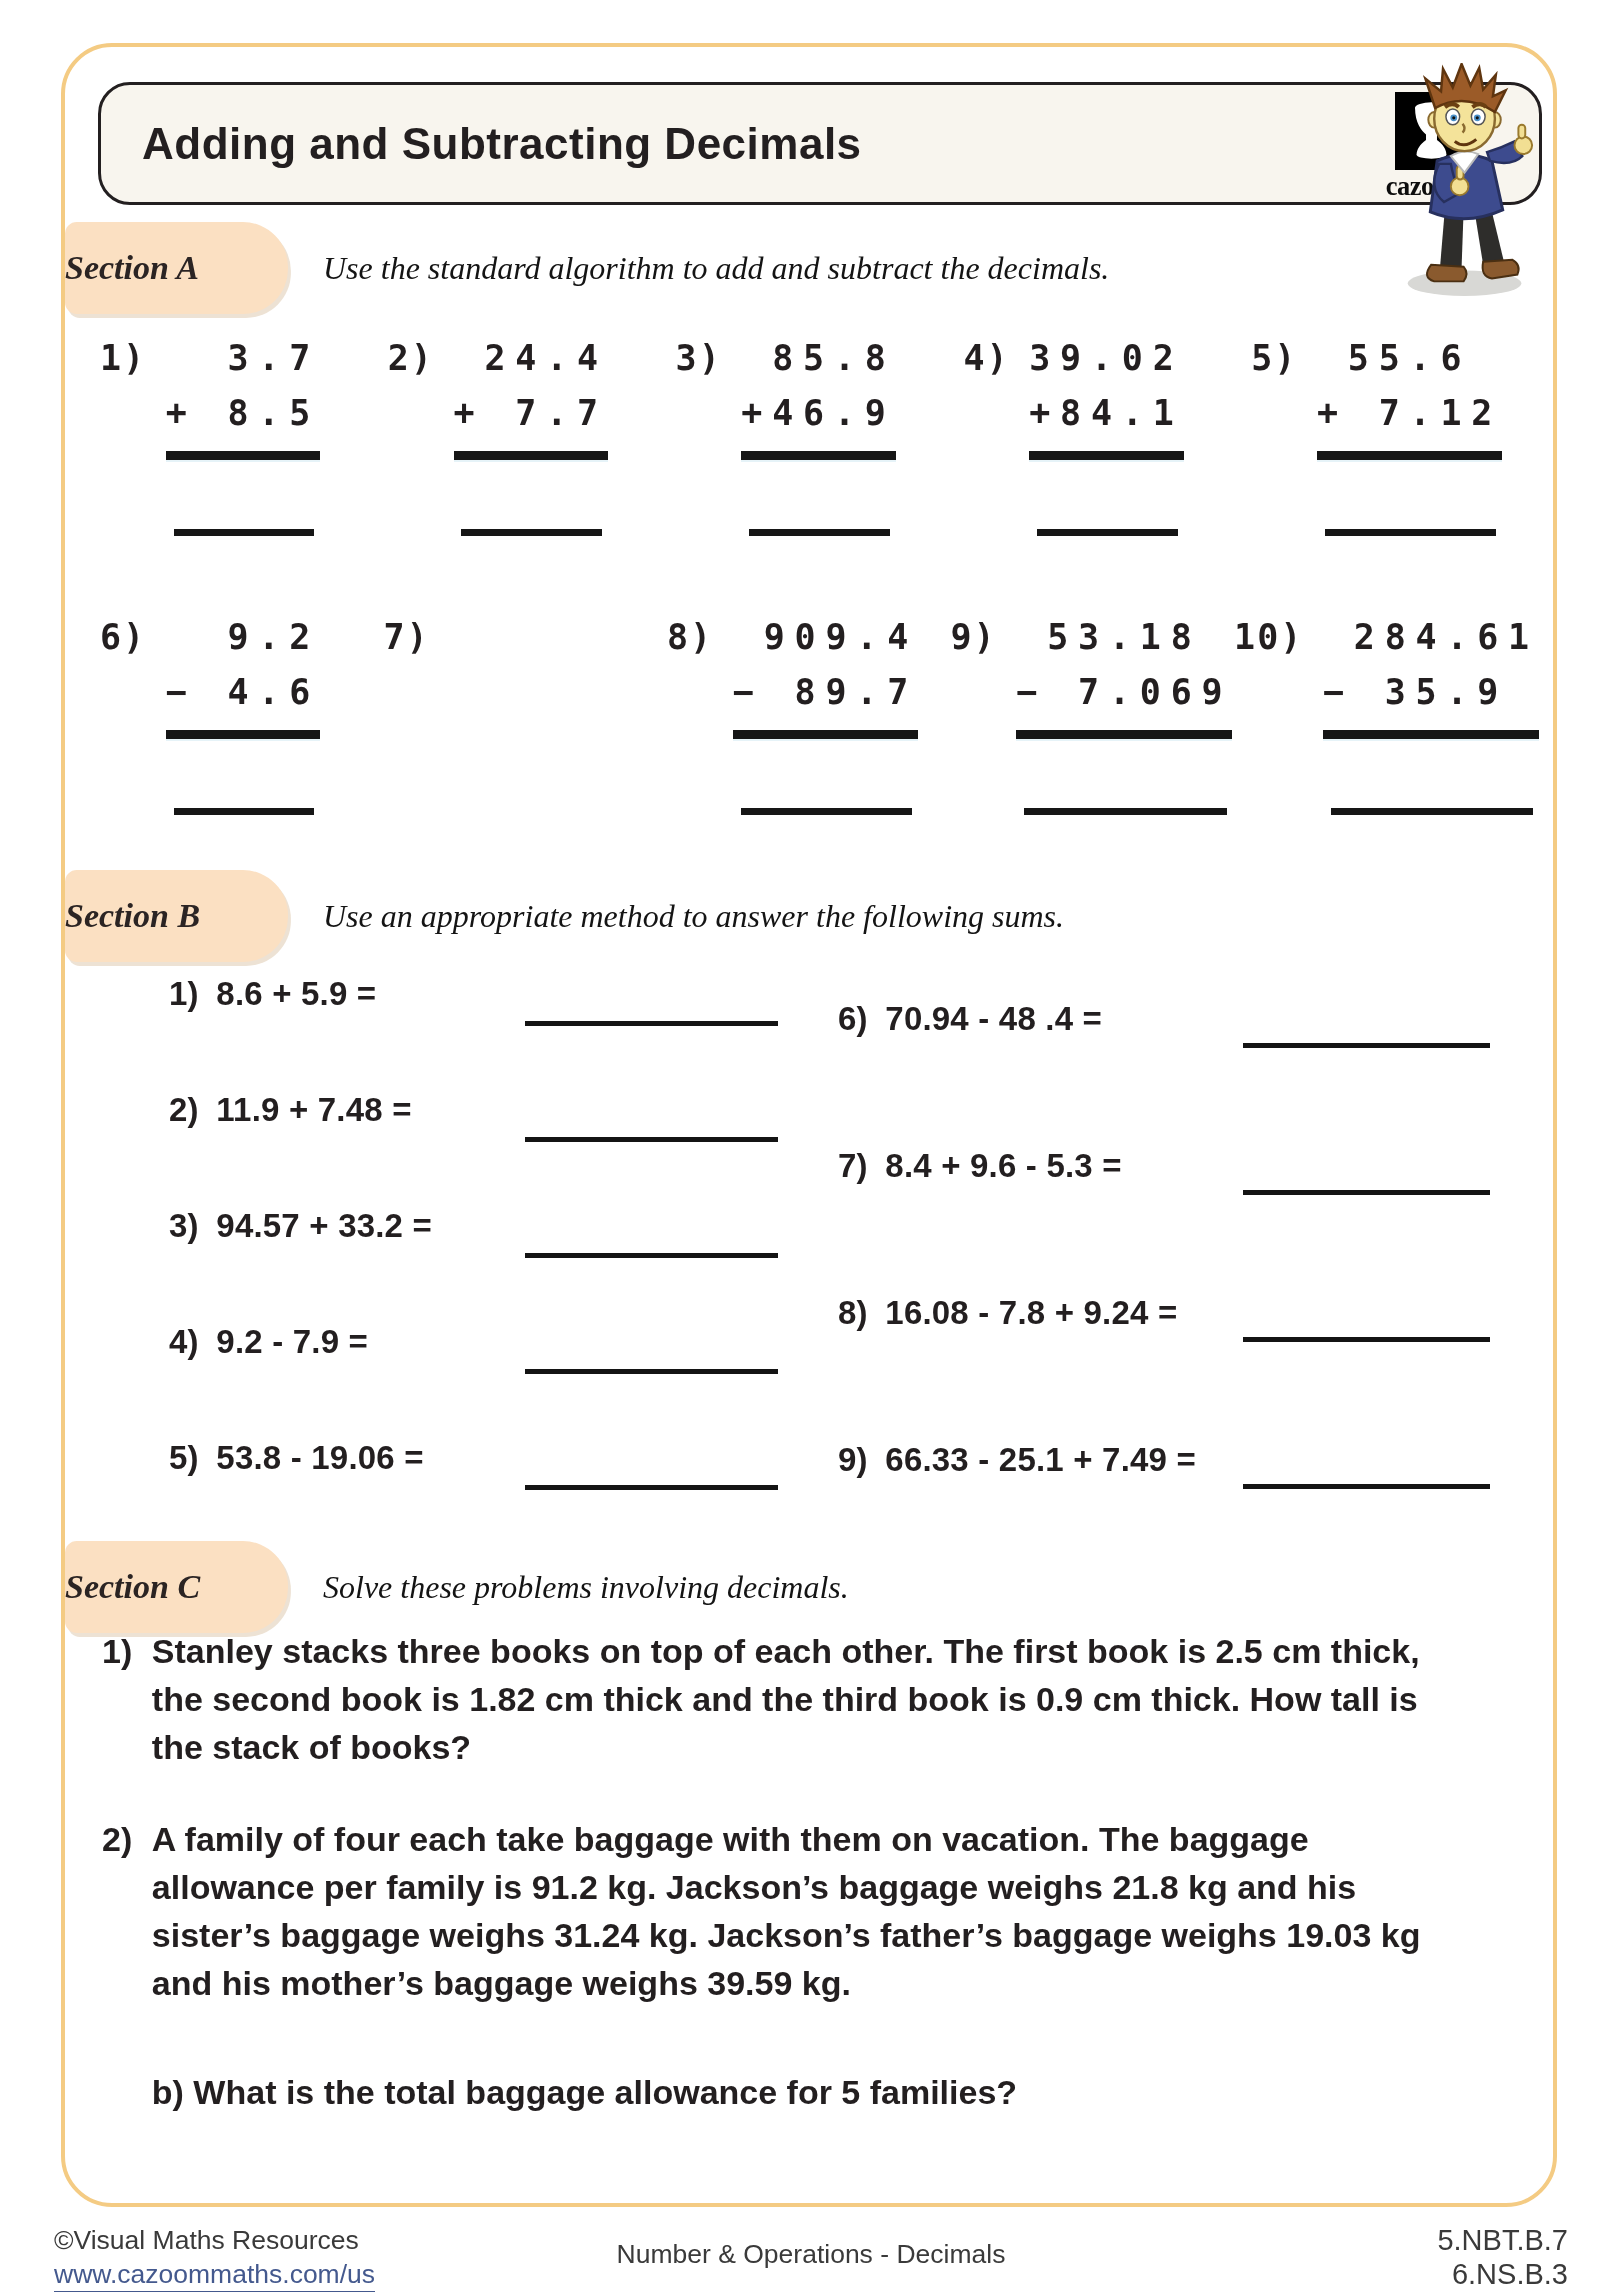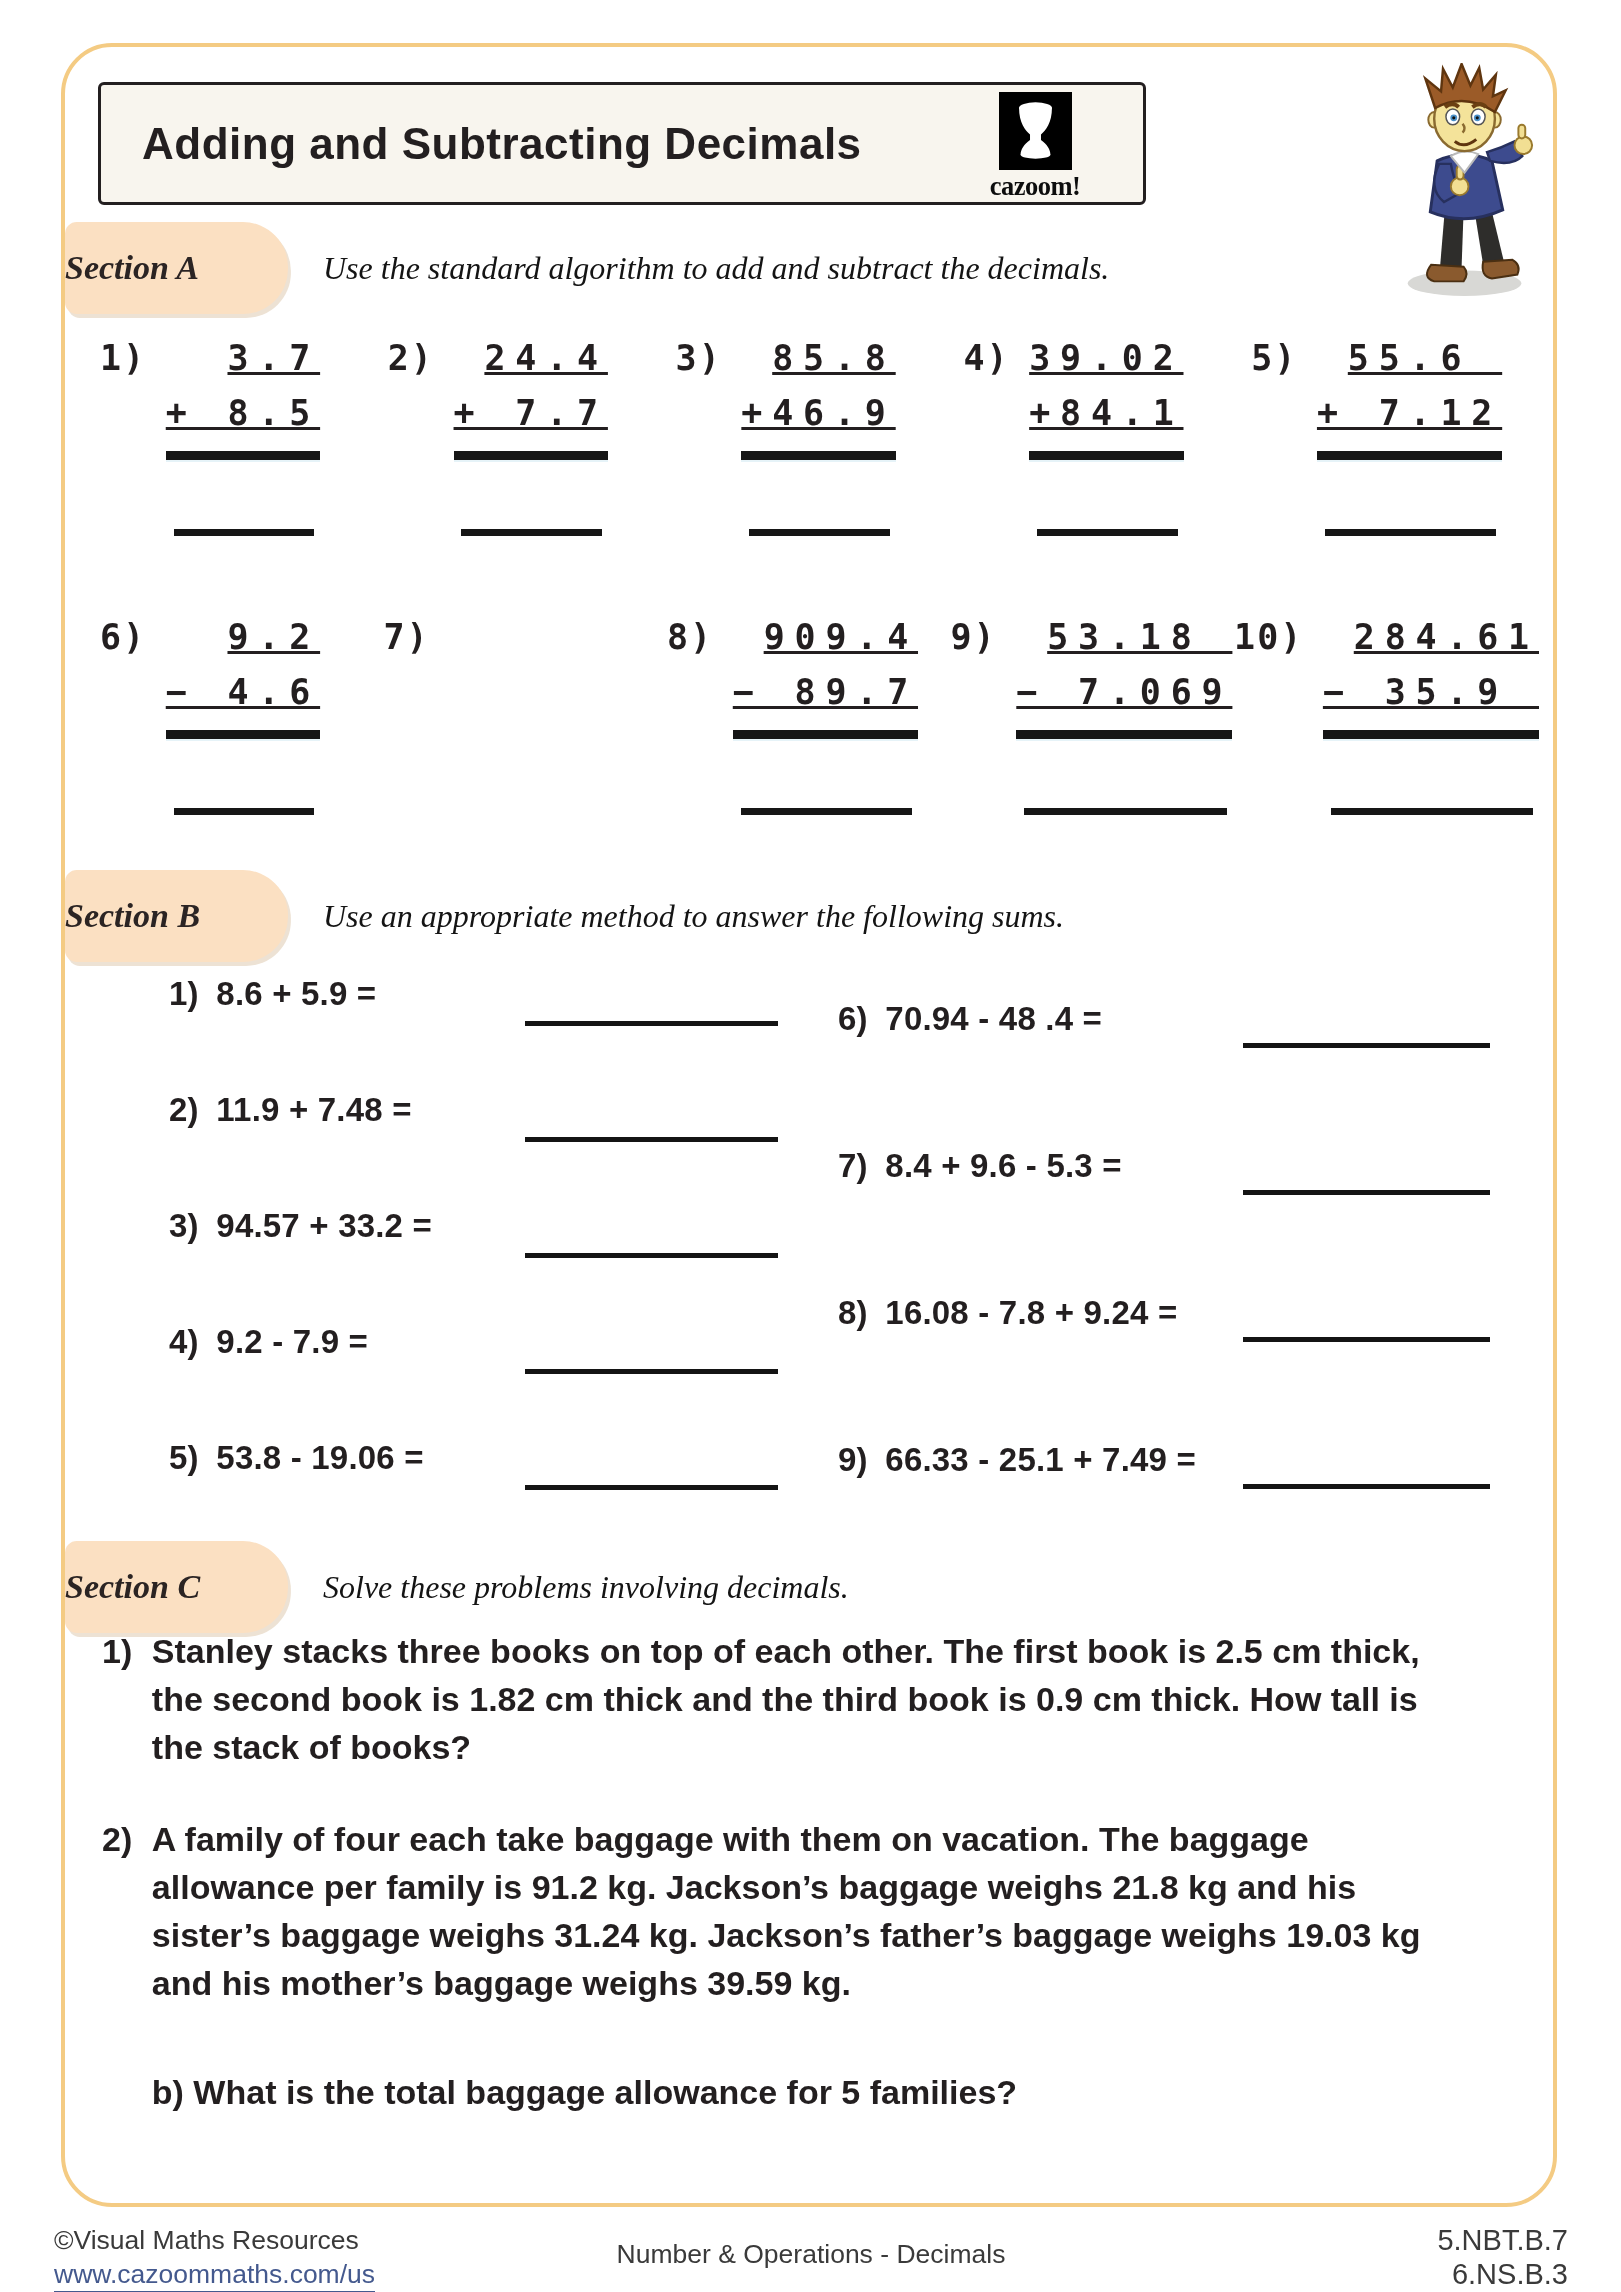--- a/index.html
+++ b/index.html
@@ -1,43 +1,43 @@
 <!DOCTYPE html>
 <html><head>
 <meta charset="utf-8">
 <style>
   html,body{margin:0;padding:0;background:#ffffff;}
   .page{position:relative;width:1621px;height:2293px;background:#ffffff;overflow:hidden;
         font-family:"Liberation Sans",sans-serif;color:#231f20;}
   .frame{position:absolute;left:61px;top:43px;width:1496px;height:2164px;box-sizing:border-box;
          border:4.9px solid #F4CB83;border-radius:51px;}
   
-  .title-box{position:absolute;left:98px;top:82px;width:1048px;height:123px;box-sizing:border-box;
-             background:#F8F5EE;border:3.9px solid #231f20;border-radius:6px;
+  .title-box{position:absolute;left:98px;top:82px;width:1444px;height:123px;box-sizing:border-box;
+             background:#F8F5EE;border:3.9px solid #231f20;border-radius:32px;
              display:flex;align-items:center;}
   .title-box h1{margin:0 0 0 41px;font-size:44px;font-weight:bold;letter-spacing:0.5px;color:#231f20;}
   .logo{position:absolute;right:47px;top:6.9px;width:122px;text-align:center;}
   .logo-sq{width:73px;height:78px;background:#000;margin:0 auto;display:flex;align-items:center;justify-content:center;}
   .logo-word{font-family:"Liberation Serif",serif;font-weight:bold;font-size:26.5px;letter-spacing:-0.5px;margin-top:1px;color:#0d0d0d;}
   .mascot{position:absolute;left:1388px;top:63px;width:157px;height:235px;}
   
   .sec{position:absolute;left:65px;display:flex;align-items:center;}
   .sec-a{top:222px;} .sec-b{top:870px;} .sec-c{top:1541px;}
   .tab{width:223px;height:92px;background:#FBE0C2;border-radius:11.8px 45px 45px 11.8px;
        box-shadow:2.9px 3.9px 0 rgba(190,150,100,.28);display:flex;align-items:center;justify-content:flex-start;}
   .tab span{font-family:"Liberation Serif",serif;font-style:italic;font-weight:bold;font-size:34px;color:#2b2423;}
   .instr{margin-left:35px;font-family:"Liberation Serif",serif;font-style:italic;font-size:32px;color:#141414;}
   
   .vrow{position:absolute;left:100px;width:1439px;display:grid;grid-template-columns:repeat(5,1fr);}
   .vrow1{top:331px;} .vrow2{top:610px;}
   .vcell{display:flex;align-items:flex-start;gap:19.6px;}
   .vnum{font-family:"DejaVu Sans Mono",monospace;font-weight:bold;font-size:35px;line-height:55px;letter-spacing:2px;}
   .vcol{display:flex;flex-direction:column;align-items:flex-end;min-width:147px;}
   .vln{font-family:"DejaVu Sans Mono",monospace;font-weight:bold;font-size:35px;line-height:55px;
-       letter-spacing:9.8px;white-space:pre;text-align:center;text-decoration:underline;}
+       letter-spacing:9.8px;white-space:pre;text-align:center;}
   .vsum{align-self:stretch;height:8.8px;background:#161616;margin-top:9.8px;border-bottom:2.9px solid #E6F3F8;}
   .vblank{height:67px;}
   .vans{align-self:stretch;height:7.8px;background:#161616;margin-right:5.9px;margin-left:7.8px;}
   
   .bcol{position:absolute;}
   .bcol.left{left:169px;top:975px;width:647px;}
   .bcol.right{left:838px;top:1000px;width:676px;}
   .bitem{position:relative;}
   .bcol.left .bitem{height:116px;}
   .bcol.right .bitem{height:147px;}

